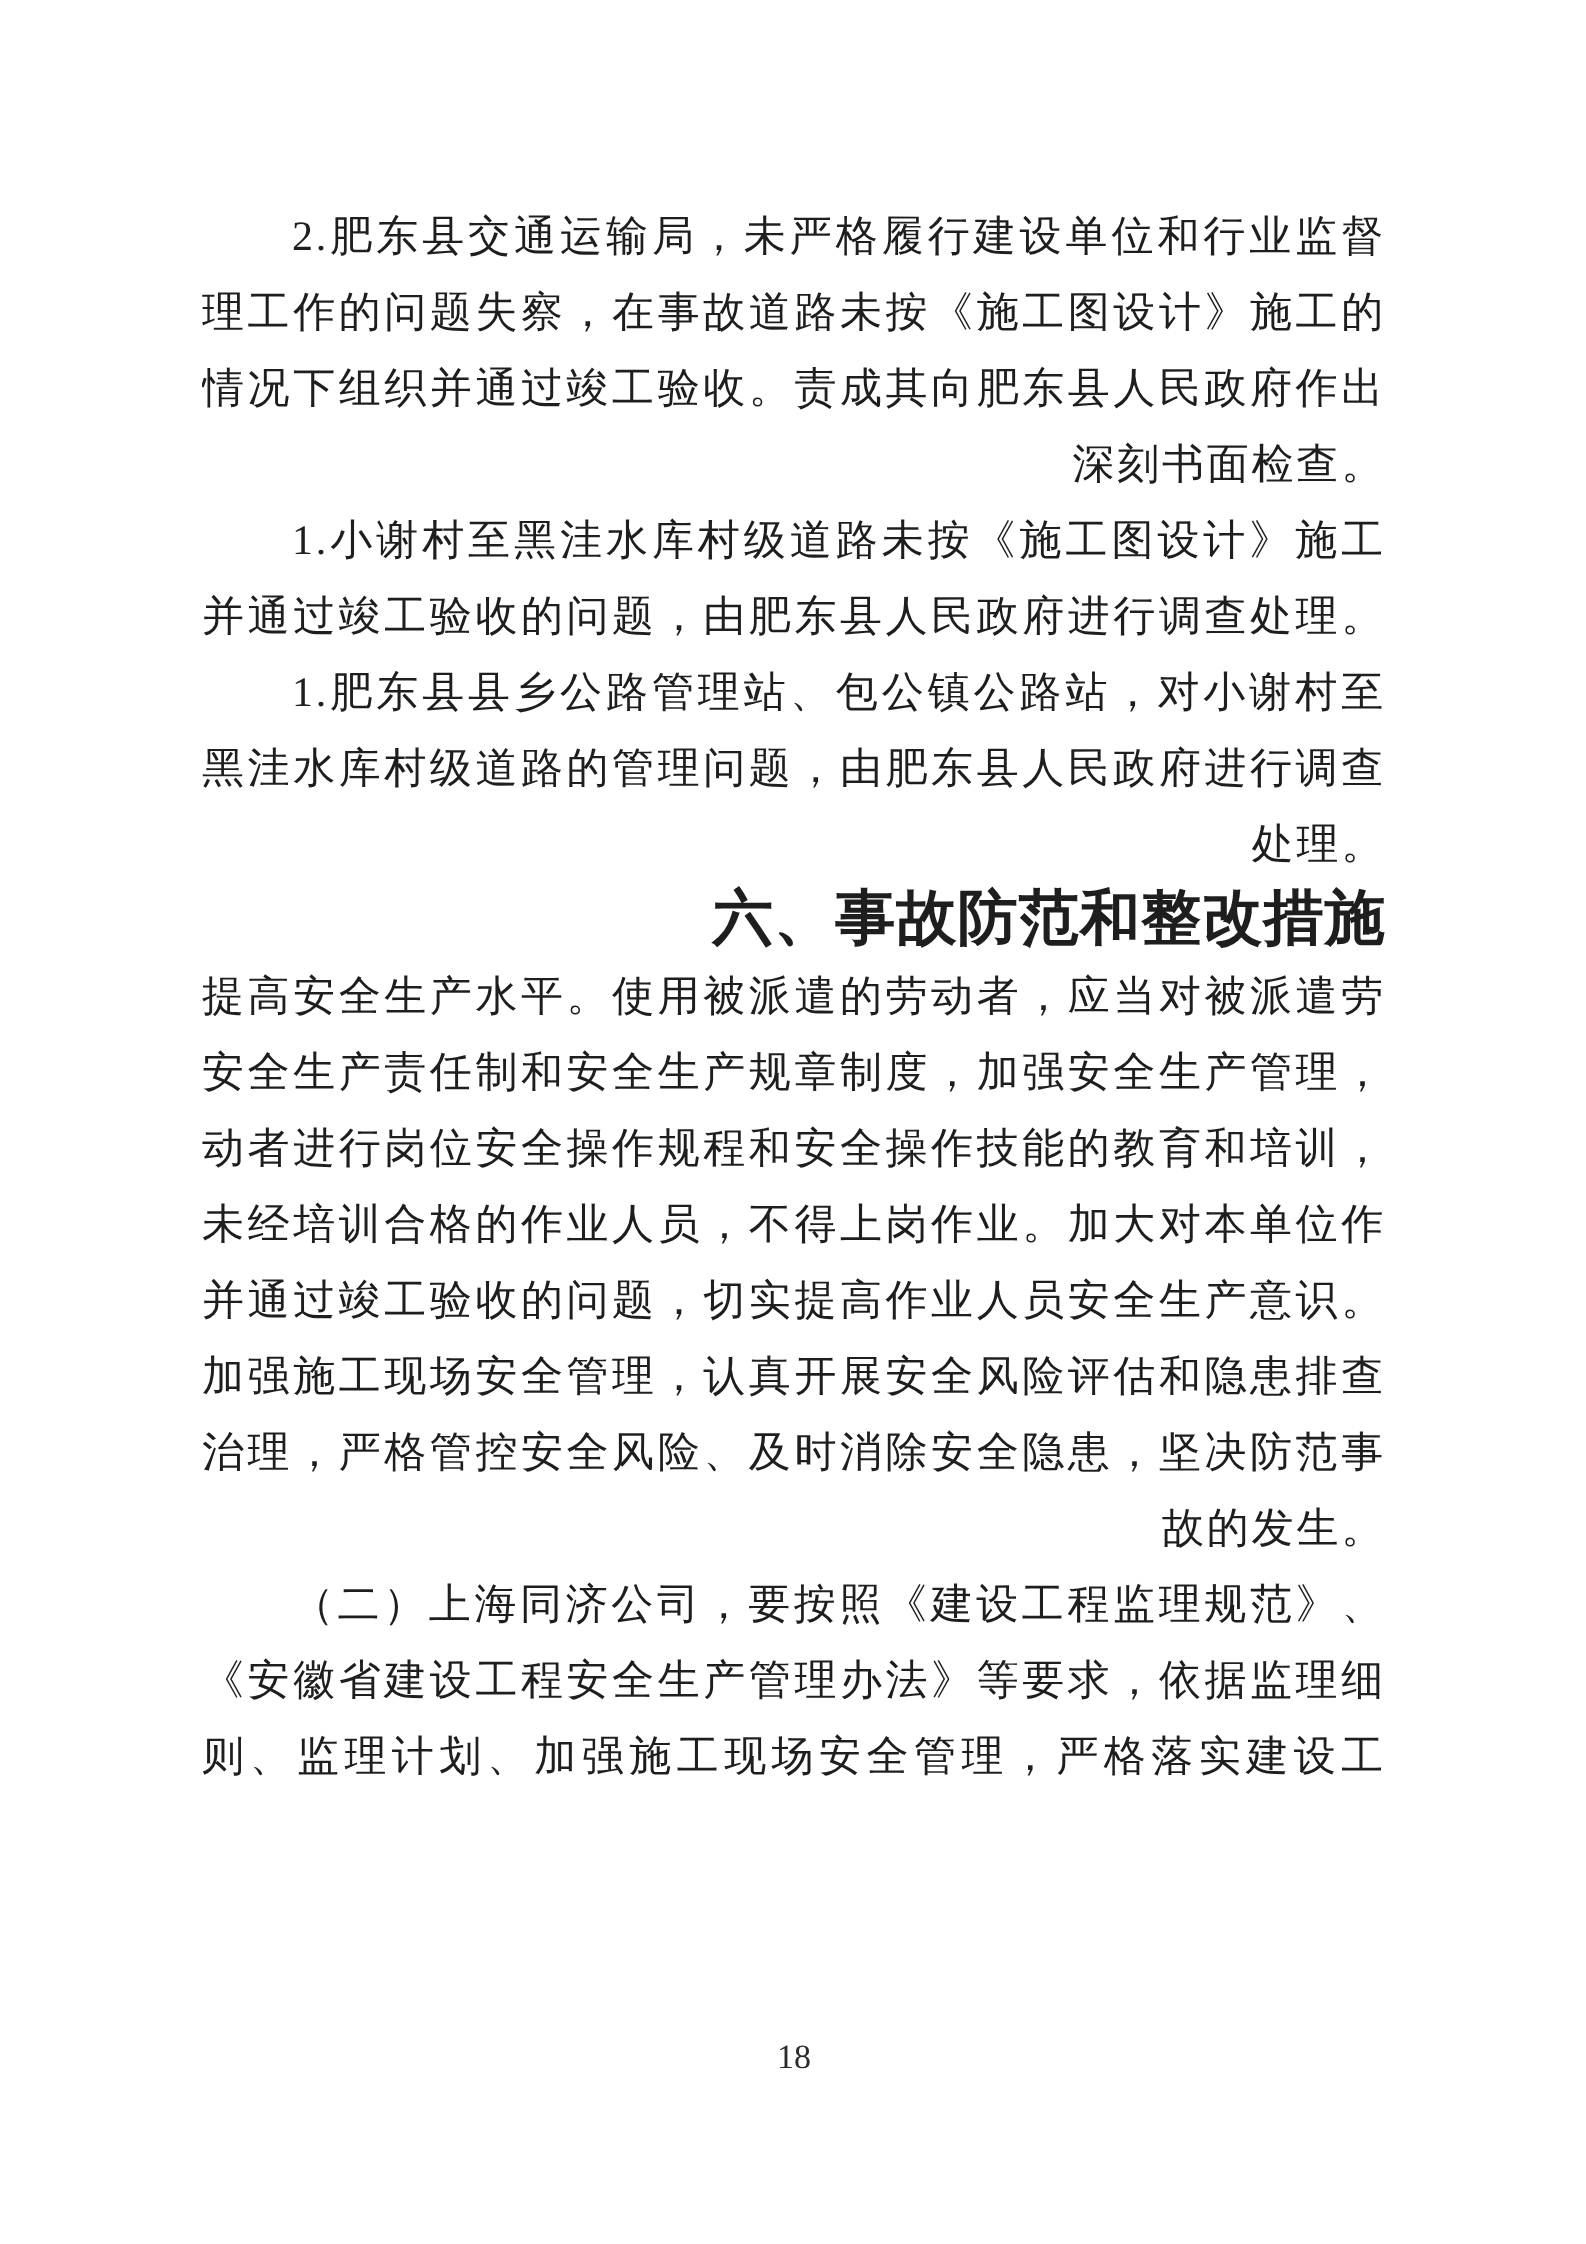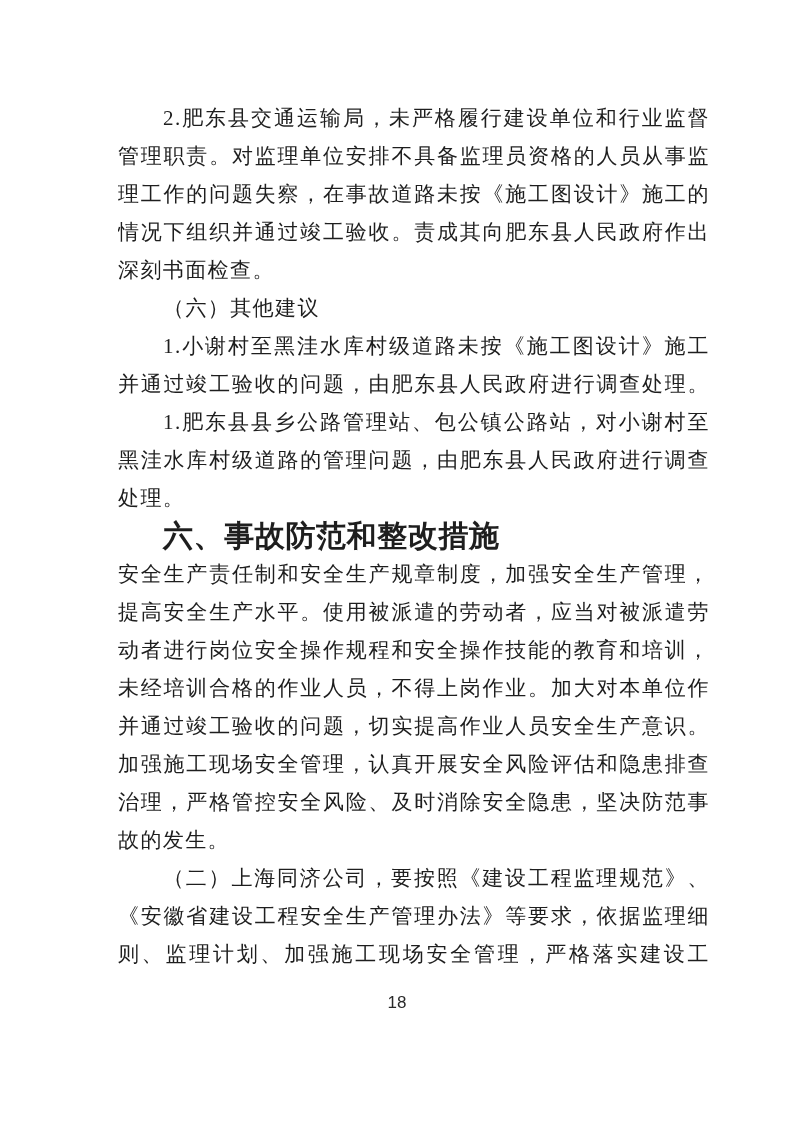--- a/index.html
+++ b/index.html
@@ -21,75 +21,72 @@
     width: 793px;
     height: 1122px;
     background: #ffffff;
     color: #1e1e1e;
   }
   .textblock {
     position: absolute;
     left: 101px;
     top: 99px;
     width: 592px;
-    margin-left: 17px;
   }
   .line {
     font-size: 21px;
     line-height: 38px;
     height: 38px;
     overflow: hidden;
     letter-spacing: 1.4px;
     color: #1e1e1e;
-    text-align: left;
+    text-align: right;
   }
   .line.justify {
     text-align: justify;
     text-align-last: justify;
   }
   .line.indent {
     text-indent: 45px;
   }
   .line.heading {
     font-family: "Liberation Sans", "DejaVu Sans", sans-serif;
     font-weight: 700;
     font-size: 30px;
     letter-spacing: 0.6px;
   }
   .pagenum {
     position: absolute;
     left: 101px;
-    top: 992px;
+    top: 1018px;
     width: 592px;
     text-align: center;
     font-size: 17px;
     line-height: 22px;
     color: #2a2a2a;
-    font-family: Liberation Sans, sans-serif;
+    font-family: Liberation Serif, serif;
   }
 </style>
 </head>
 <body>
 
 <div class="page">
   <div class="textblock">
       <div class="line body indent justify">2.肥东县交通运输局，未严格履行建设单位和行业监督</div>
-      <div class="line body justify">管理职责。对监理单位安排不具备监理员资格的人员从事监</div>
       <div class="line body justify">理工作的问题失察，在事故道路未按《施工图设计》施工的</div>
       <div class="line body justify">情况下组织并通过竣工验收。责成其向肥东县人民政府作出</div>
       <div class="line body">深刻书面检查。</div>
-      <div class="line body indent">（六）其他建议</div>
       <div class="line body indent justify">1.小谢村至黑洼水库村级道路未按《施工图设计》施工</div>
       <div class="line body justify">并通过竣工验收的问题，由肥东县人民政府进行调查处理。</div>
       <div class="line body indent justify">1.肥东县县乡公路管理站、包公镇公路站，对小谢村至</div>
       <div class="line body justify">黑洼水库村级道路的管理问题，由肥东县人民政府进行调查</div>
       <div class="line body">处理。</div>
       <div class="line heading indent">六、事故防范和整改措施</div>
+      <div class="line body justify">提高安全生产水平。使用被派遣的劳动者，应当对被派遣劳</div>
       <div class="line body justify">安全生产责任制和安全生产规章制度，加强安全生产管理，</div>
-      <div class="line body justify">提高安全生产水平。使用被派遣的劳动者，应当对被派遣劳</div>
       <div class="line body justify">动者进行岗位安全操作规程和安全操作技能的教育和培训，</div>
       <div class="line body justify">未经培训合格的作业人员，不得上岗作业。加大对本单位作</div>
       <div class="line body justify">并通过竣工验收的问题，切实提高作业人员安全生产意识。</div>
       <div class="line body justify">加强施工现场安全管理，认真开展安全风险评估和隐患排查</div>
       <div class="line body justify">治理，严格管控安全风险、及时消除安全隐患，坚决防范事</div>
       <div class="line body">故的发生。</div>
       <div class="line body indent justify">（二）上海同济公司，要按照《建设工程监理规范》、</div>
       <div class="line body justify">《安徽省建设工程安全生产管理办法》等要求，依据监理细</div>
       <div class="line body justify">则、监理计划、加强施工现场安全管理，严格落实建设工</div>
     </div>

